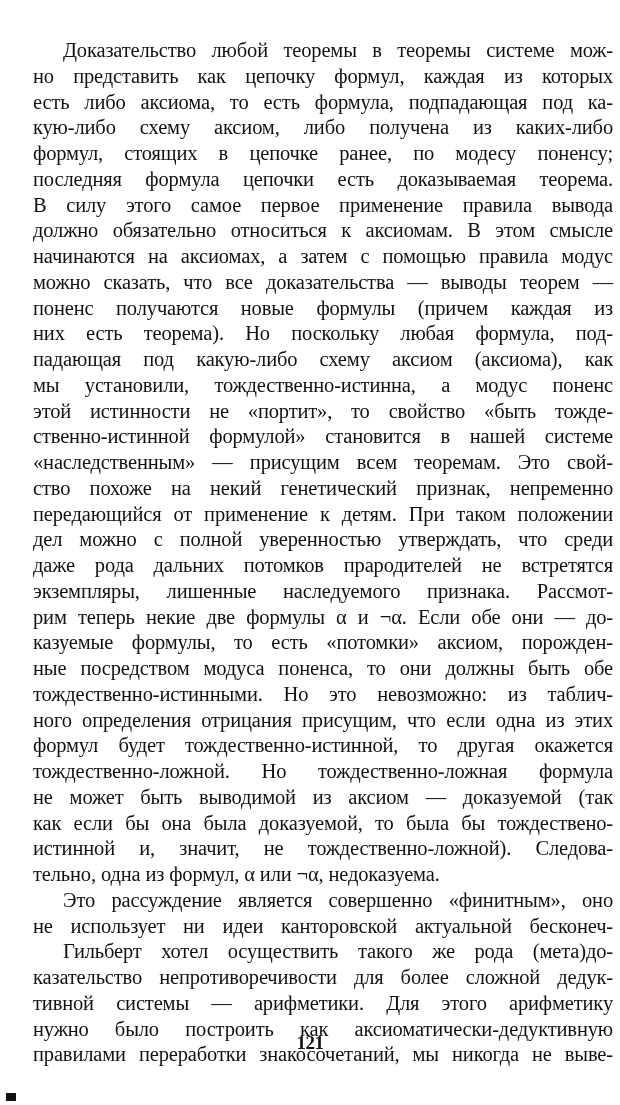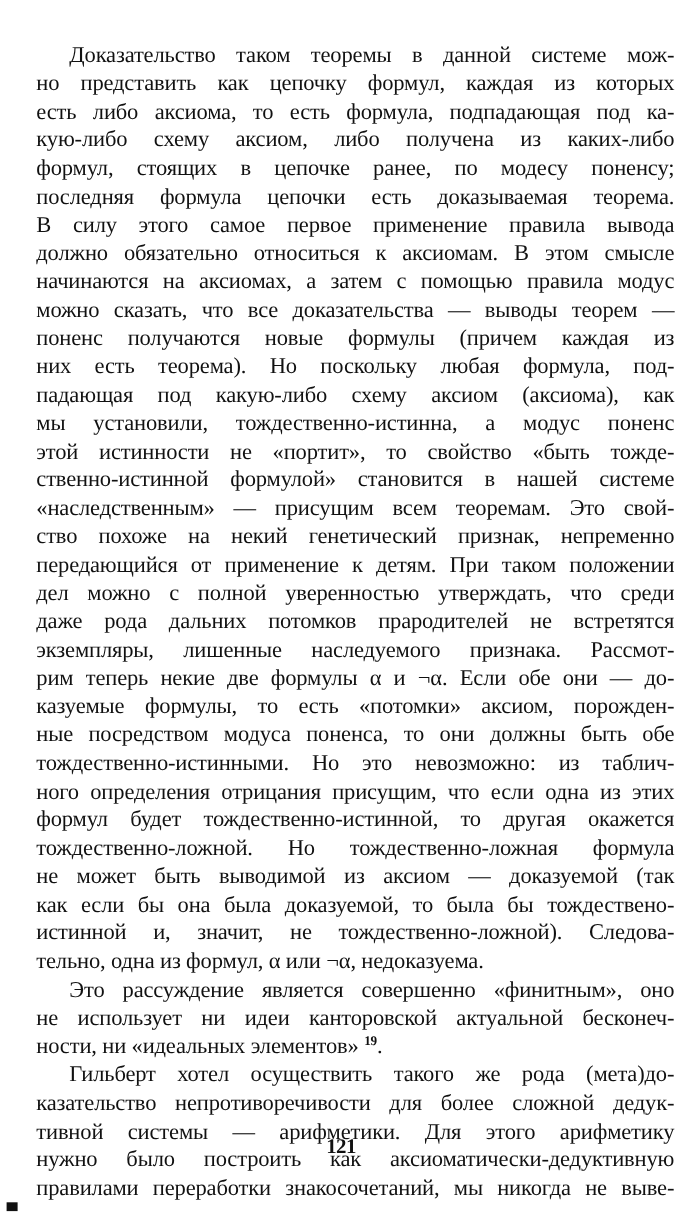--- a/index.html
+++ b/index.html
@@ -59,21 +59,21 @@
       height: 8px;
       background: #111111;
     }
   </style>
 </head>
 <body>
 
 <div class="page-text">
 
   <div>
-    <span class="line indent">Доказательство таком теоремы в данной системе мож-</span>
+    <span class="line indent">Доказательство любой теоремы в теоремы системе мож-</span>
     <span class="line">но представить как цепочку формул, каждая из которых</span>
     <span class="line">есть либо аксиома, то есть формула, подпадающая под ка-</span>
     <span class="line">кую-либо схему аксиом, либо получена из каких-либо</span>
     <span class="line">формул, стоящих в цепочке ранее, по модесу поненсу;</span>
     <span class="line">последняя формула цепочки есть доказываемая теорема.</span>
     <span class="line">В силу этого самое первое применение правила вывода</span>
     <span class="line">должно обязательно относиться к аксиомам. В этом смысле</span>
     <span class="line">начинаются на аксиомах, а затем с помощью правила модус</span>
     <span class="line">можно сказать, что все доказательства — выводы теорем —</span>
     <span class="line">поненс получаются новые формулы (причем каждая из</span>
@@ -97,21 +97,20 @@
     <span class="line">тождественно-ложной. Но тождественно-ложная формула</span>
     <span class="line">не может быть выводимой из аксиом — доказуемой (так</span>
     <span class="line">как если бы она была доказуемой, то была бы тождествено-</span>
     <span class="line">истинной и, значит, не тождественно-ложной). Следова-</span>
     <span class="line last">тельно, одна из формул, α или ¬α, недоказуема.</span>
   </div>
 
   <div>
     <span class="line indent">Это рассуждение является совершенно «финитным», оно</span>
     <span class="line">не использует ни идеи канторовской актуальной бесконеч-</span>
-    <span class="line last"><span>ности, ни «идеальных элементов»</span> <sup class="fn">19</sup><span>.</span></span>
   </div>
 
   <div>
     <span class="line indent">Гильберт хотел осуществить такого же рода (мета)до-</span>
     <span class="line">казательство непротиворечивости для более сложной дедук-</span>
     <span class="line">тивной системы — арифметики. Для этого арифметику</span>
     <span class="line">нужно было построить как аксиоматически-дедуктивную</span>
     <span class="line">правилами переработки знакосочетаний, мы никогда не выве-</span>
 
   </div>

